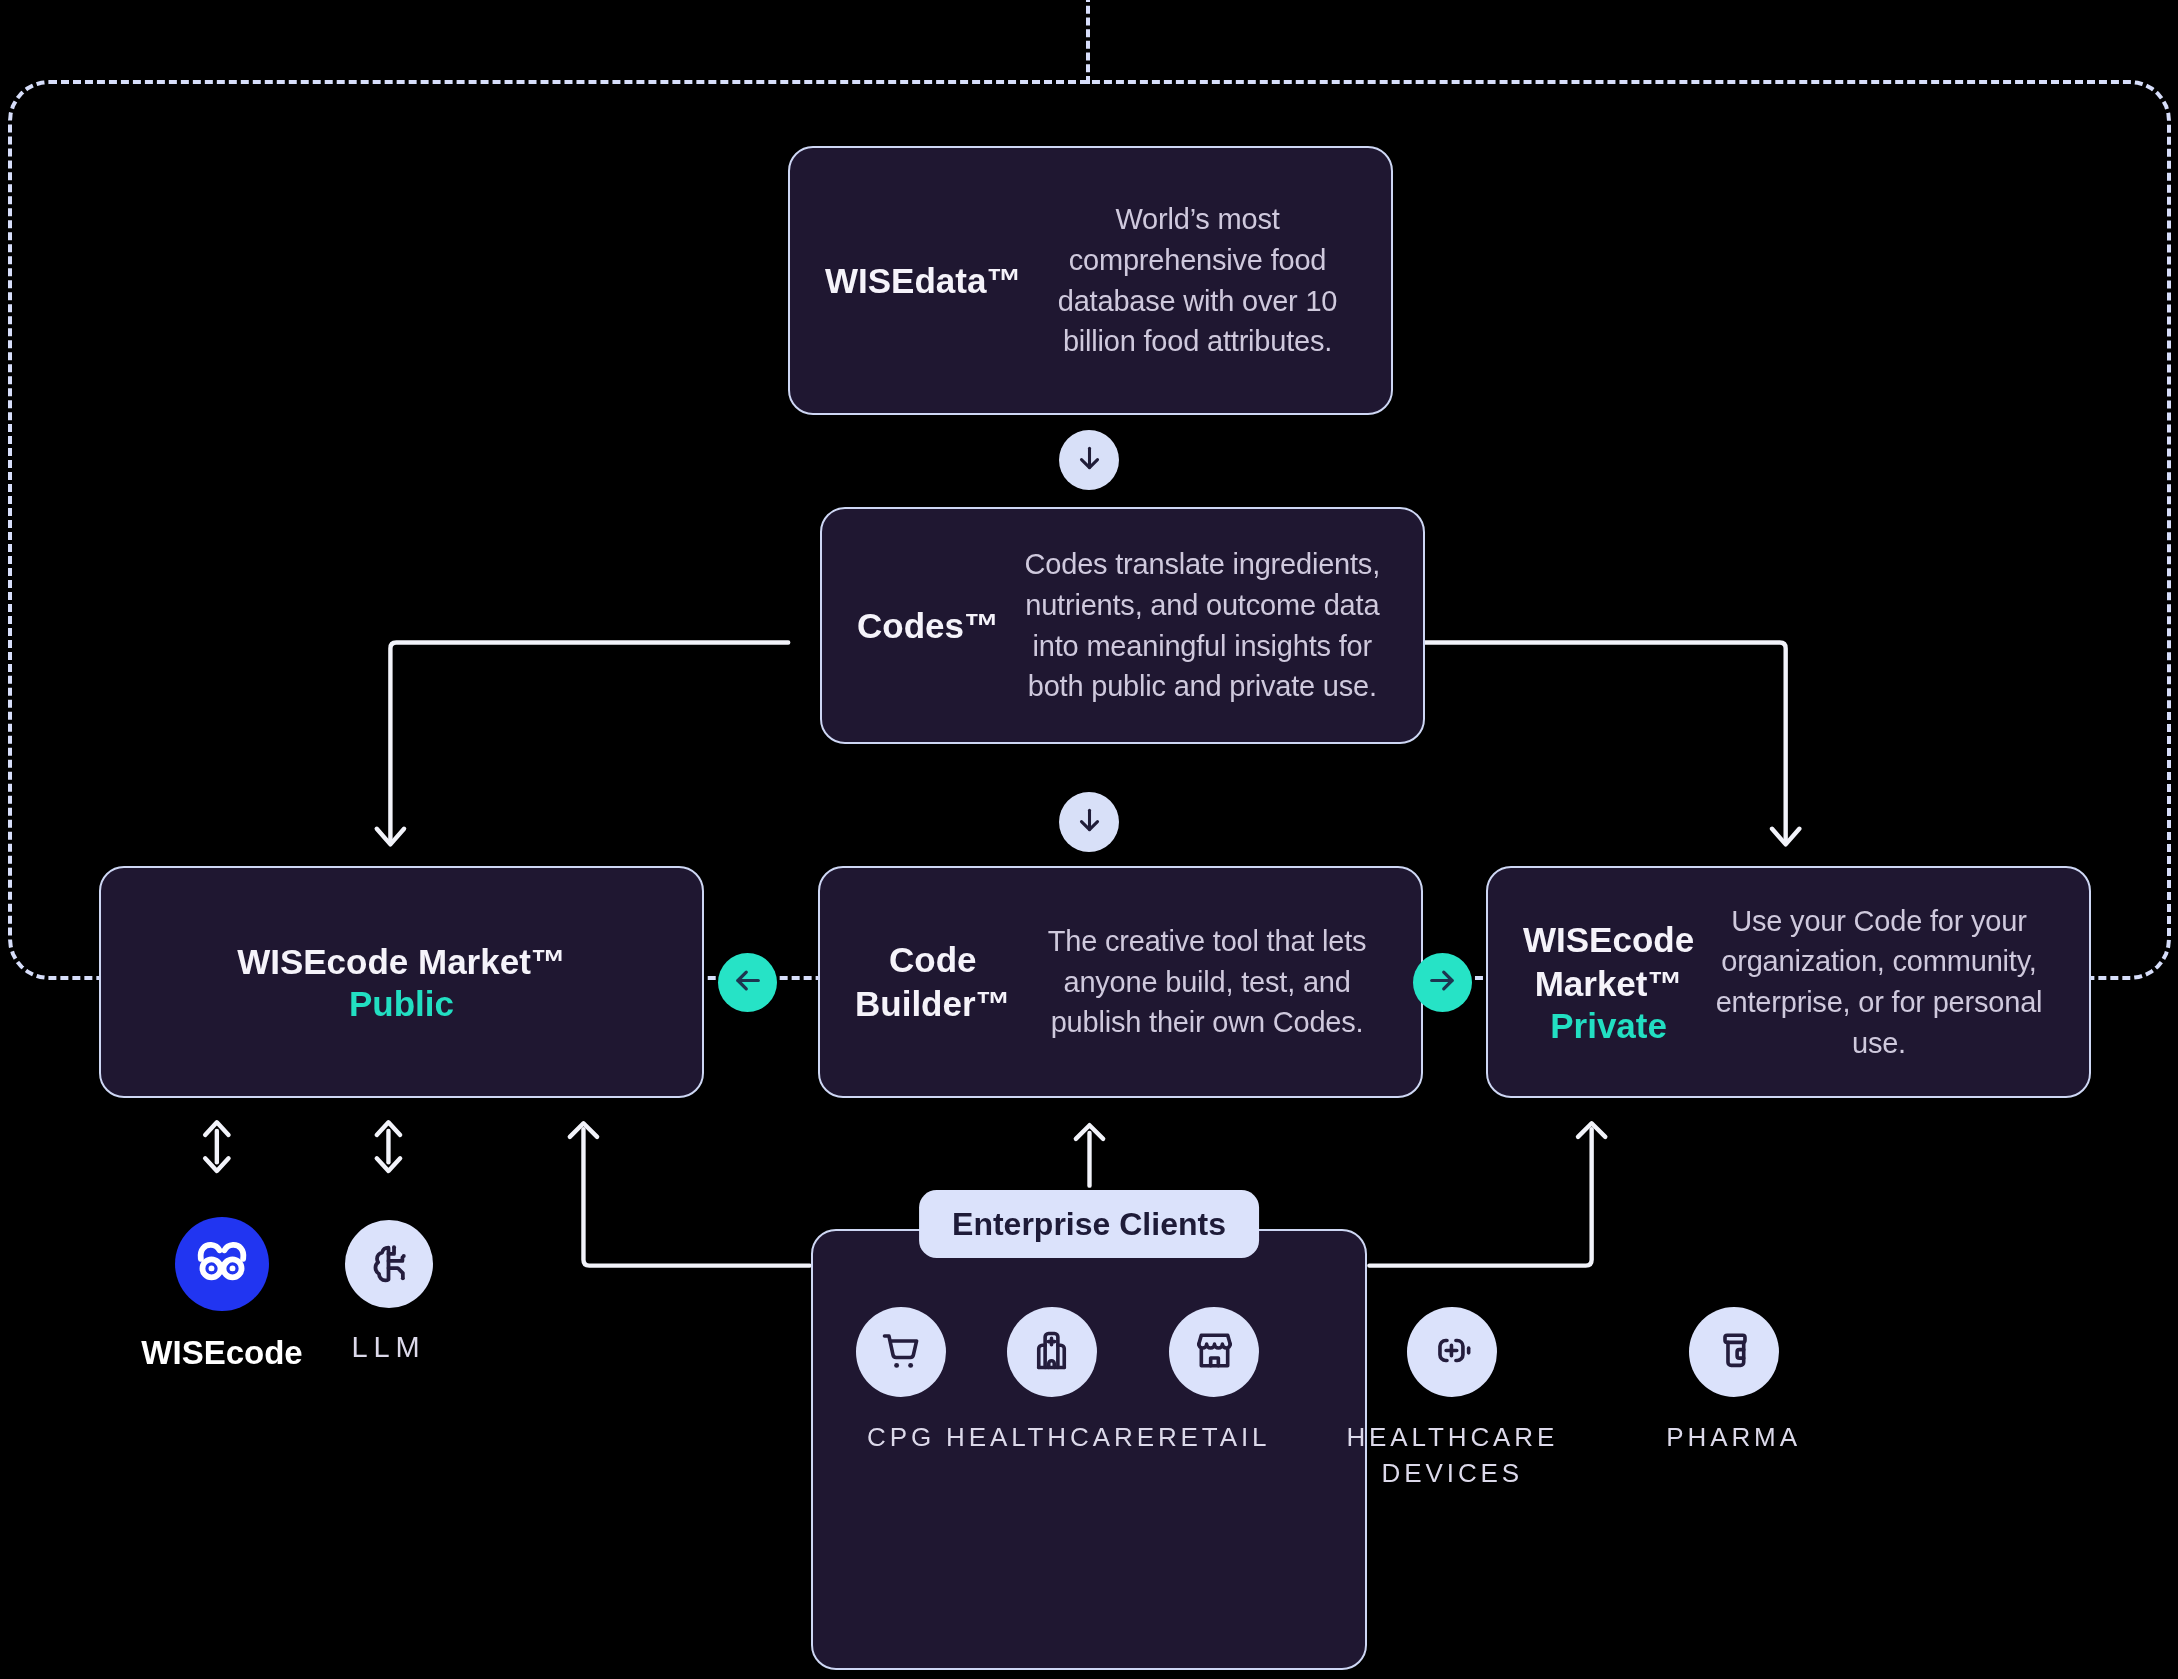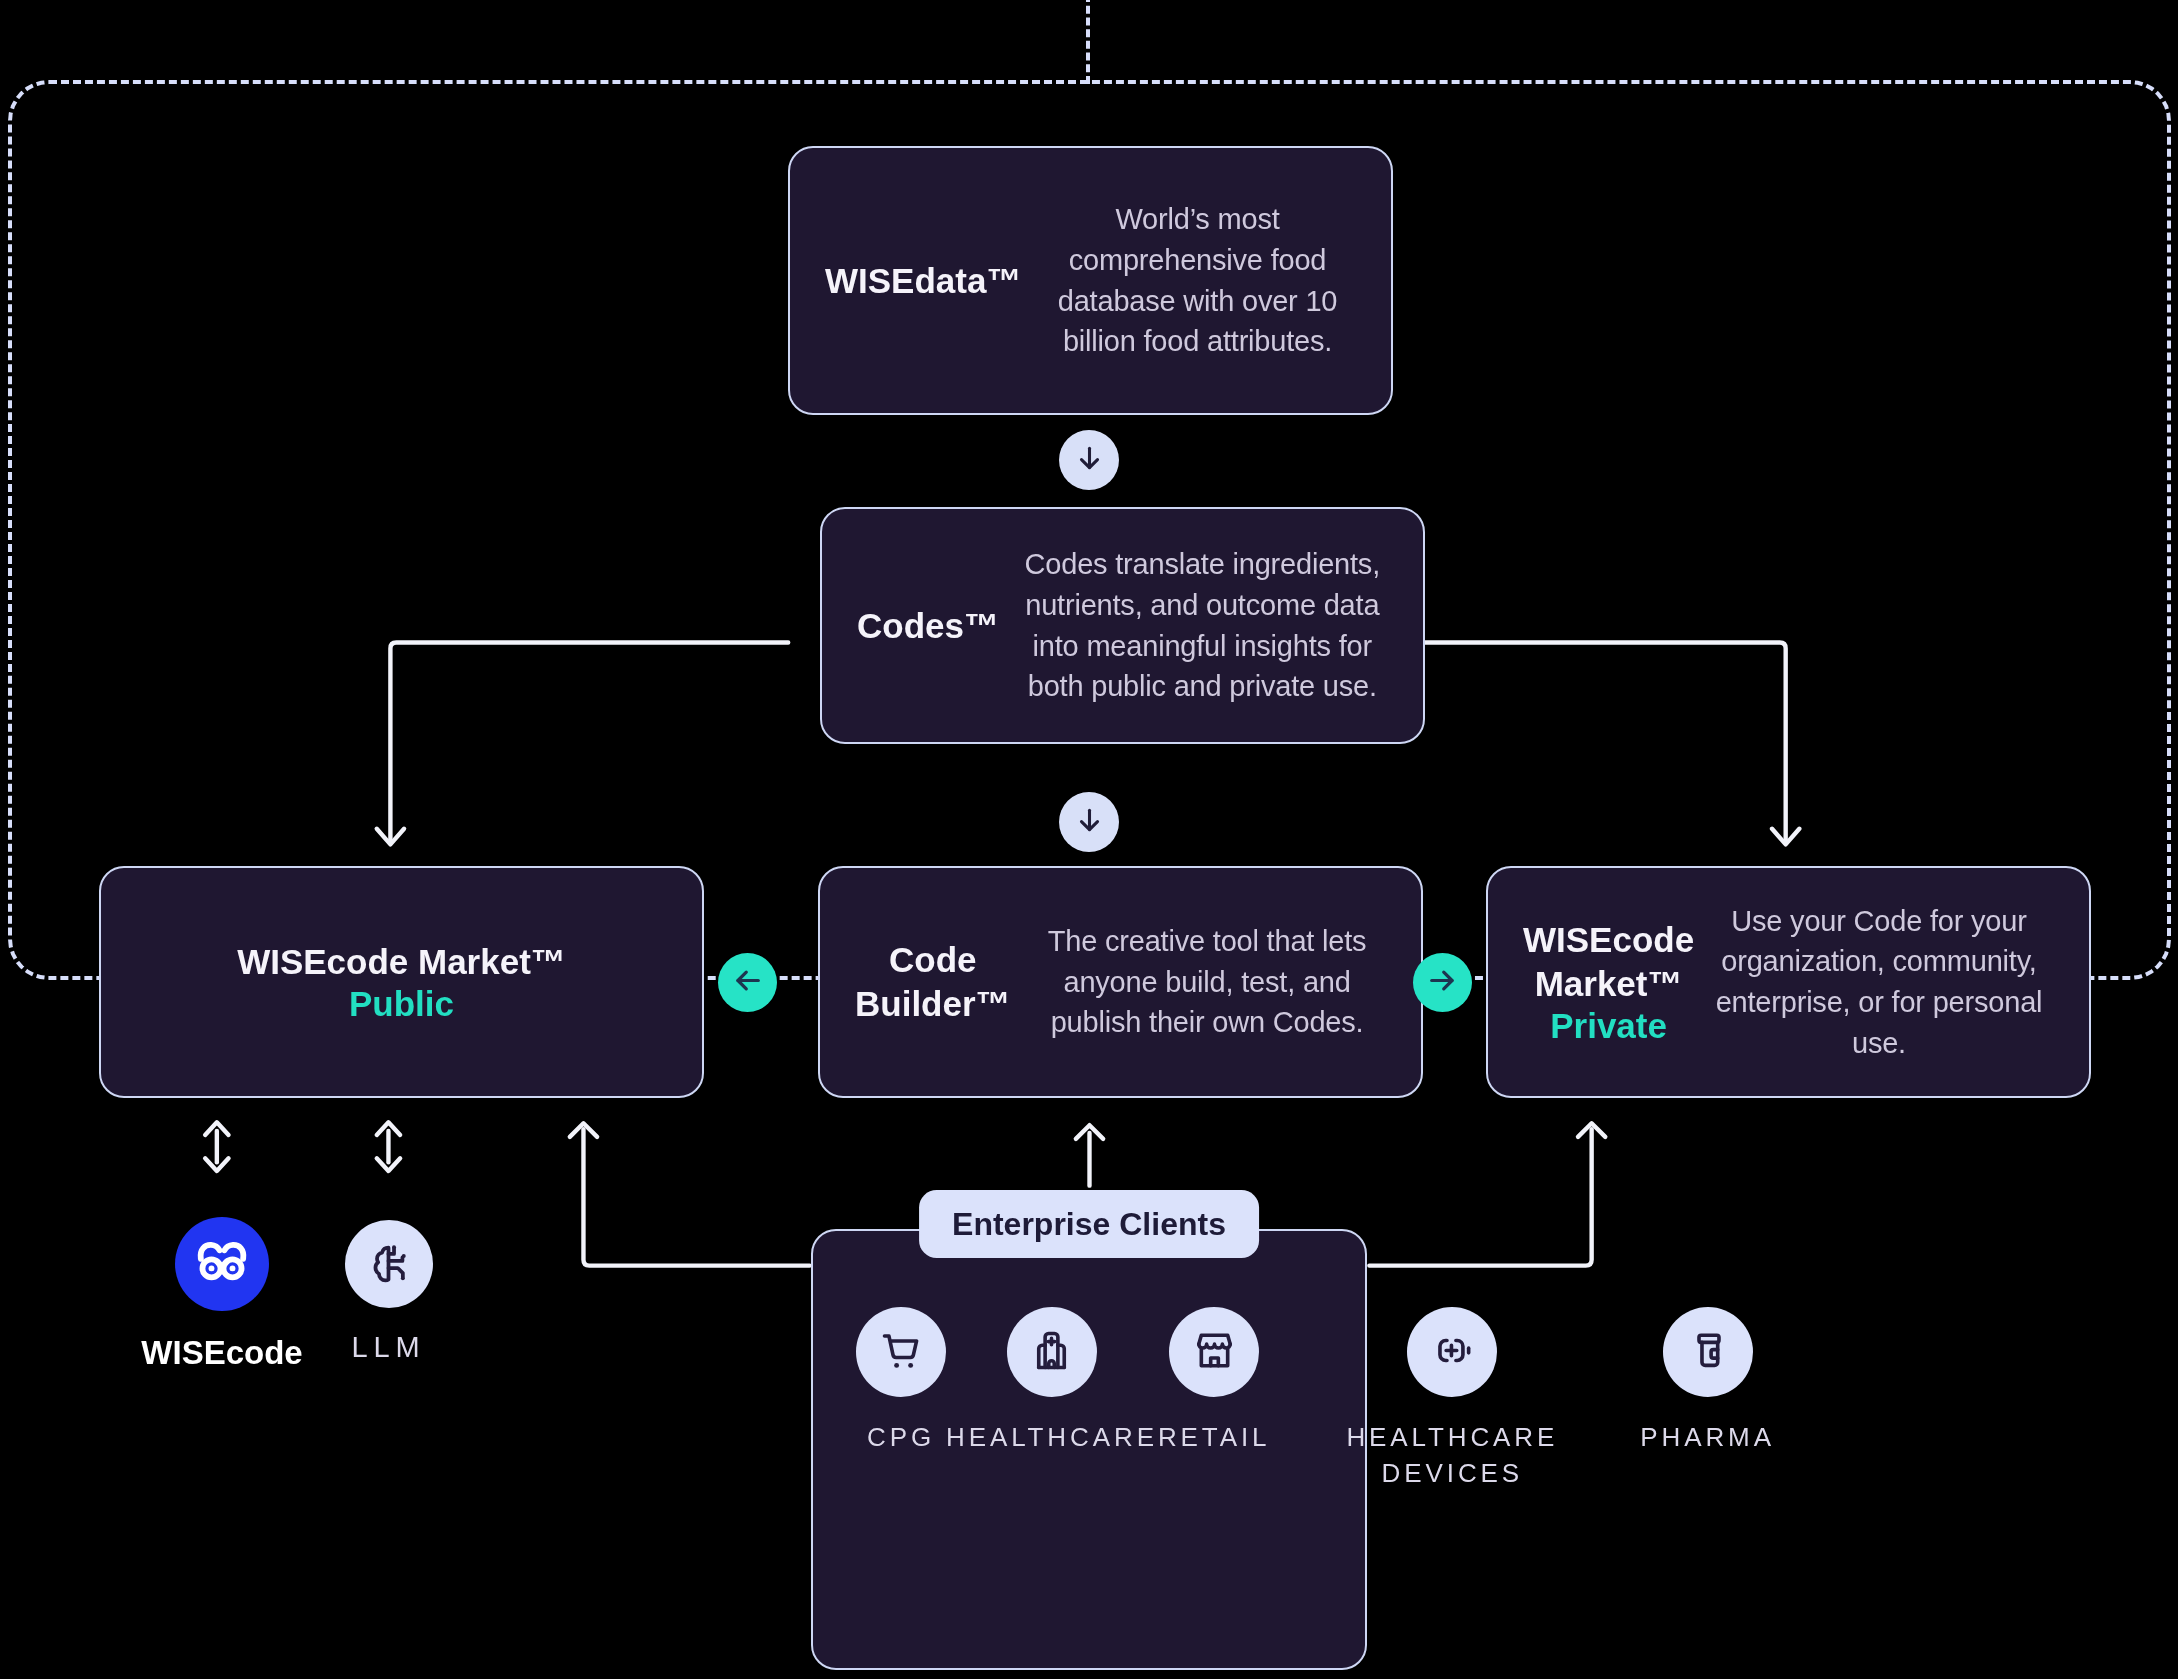--- a/index.html
+++ b/index.html
@@ -62,21 +62,21 @@
     font-size:32px; font-weight:700; padding:15.6px 33px; border-radius:17.6px;
     white-space:nowrap; z-index:2;
   }
   .enterprise-box{
     position:absolute; left:0; top:39px; width:556px; height:441px;
     background:var(--box-fill); border:2.9px solid var(--box-border); border-radius:25px;
     display:flex; flex-direction:row; padding-top:76px; gap:33px;
   }
   .clients-row{display:flex;}
   .clients-row.row-1{justify-content:space-between; padding:0 43px;}
-  .clients-row.row-2{gap:82px;}
+  .clients-row.row-2{gap:108px;}
   .client{display:flex; flex-direction:column; align-items:center; gap:21.5px;}
   .client-circle{
     width:90px; height:90px; border-radius:50%;
     background:var(--client-circle-bg); color:var(--client-icon);
     display:flex; align-items:center; justify-content:center;
   }
   .client-label{
     font-size:26px; letter-spacing:3.9px; color:var(--client-label);
     text-align:center; line-height:1.4; max-width:263px;
   }

